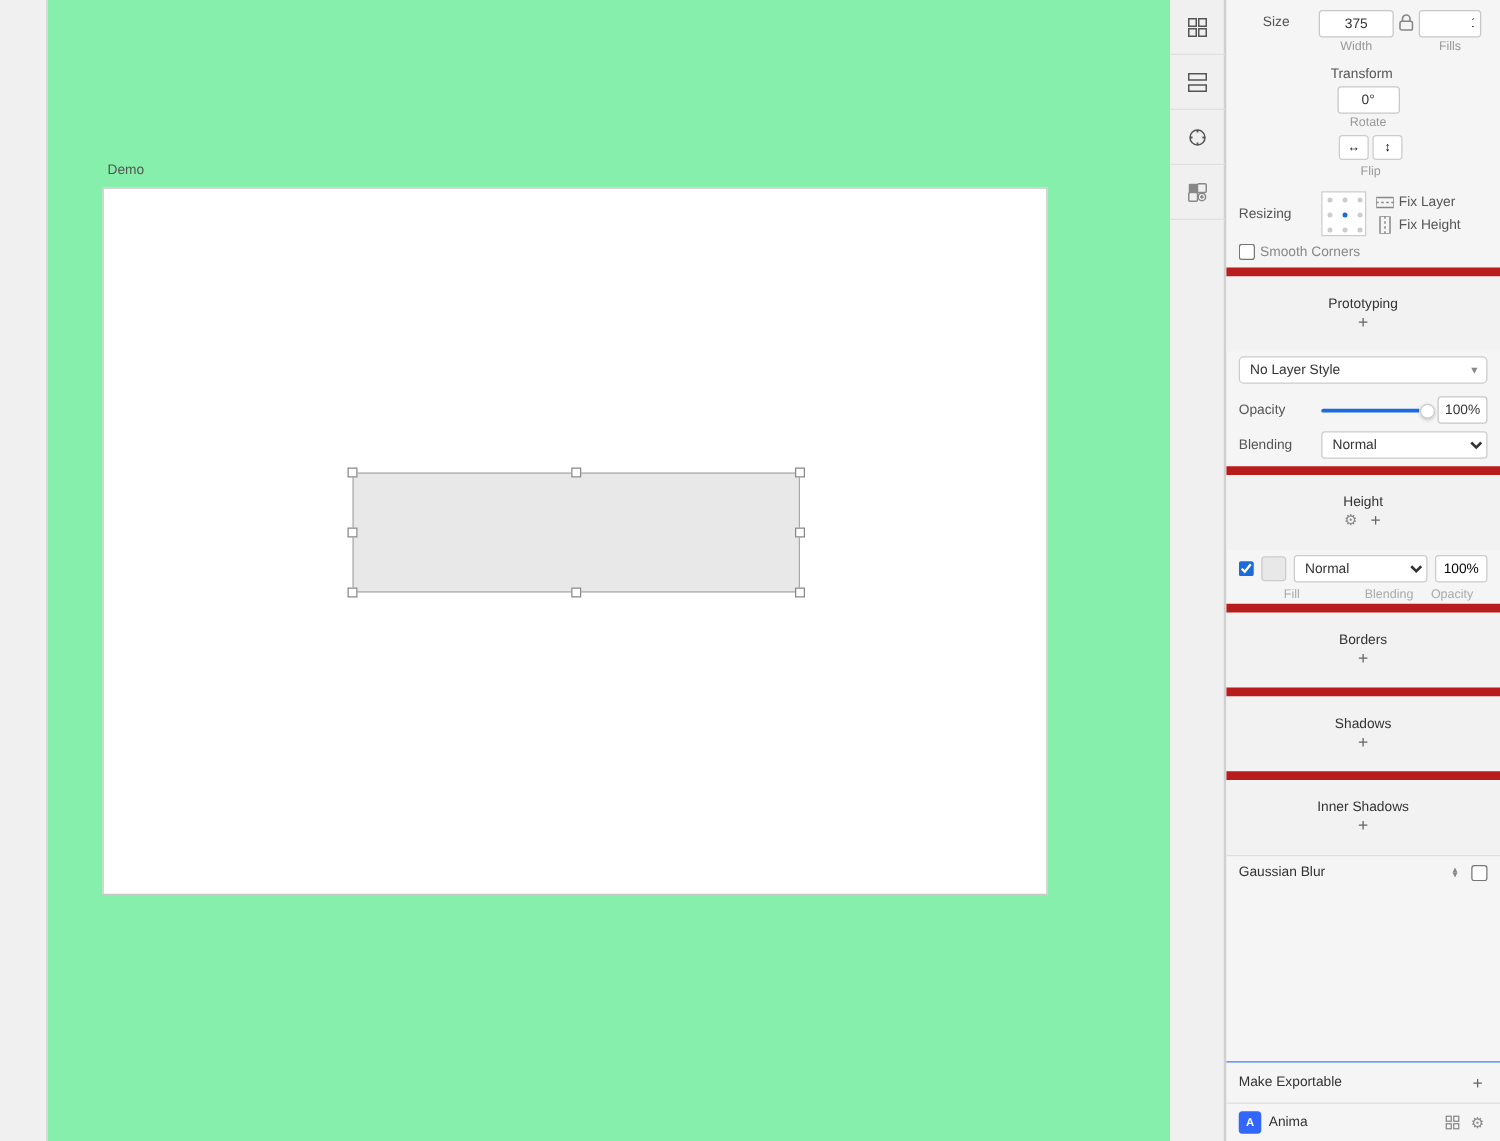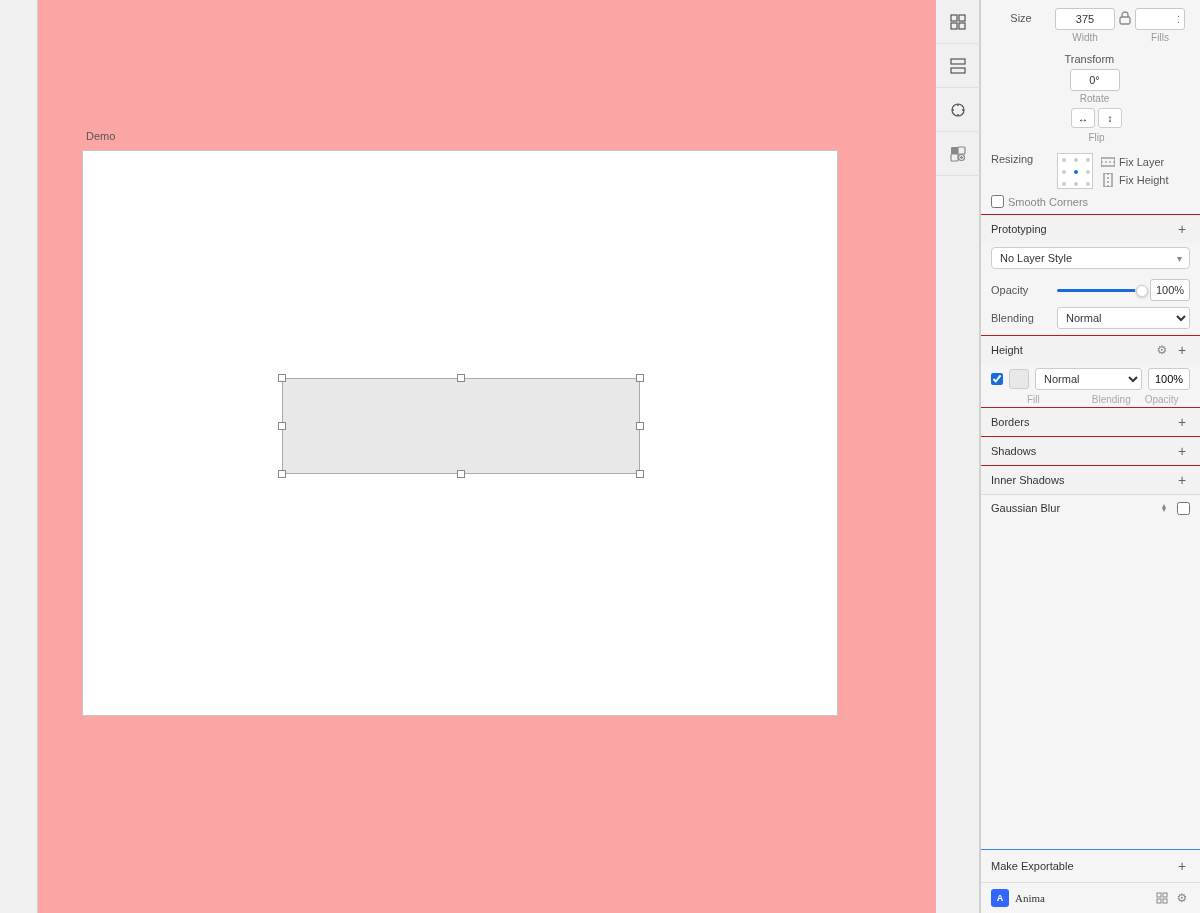--- a/index.html
+++ b/index.html
@@ -9,21 +9,21 @@
       background: #e8e8e8;
       display: flex;
       width: 1200px;
       height: 913px;
       overflow: hidden;
     }
 
     
     .canvas-area {
       flex: 1;
-      background: #fca5a5;
+      background: #86efac;
       position: relative;
       overflow: hidden;
     }
 
     .canvas-label {
       position: absolute;
       top: 130px;
       left: 48px;
       font-size: 11px;
       color: #555;
@@ -126,20 +126,21 @@
       align-items: center;
       gap: 4px;
       padding: 6px 2px 0 10px;
       flex-direction: column;
     }
 
     
     .resizing-section {
       padding: 6px 10px;
       display: flex;
+      align-items: center;
       gap: 6px;
     }
 
     .resizing-grid {
       width: 36px;
       height: 36px;
       border: 1px solid #ccc;
       background: white;
       display: grid;
       grid-template: repeat(3,12px)/repeat(3,12px);
@@ -194,23 +195,24 @@
       padding: 0 10px 6px 10px;
       font-size: 11px;
       color: #888;
     }
 
     
     .section-header {
       display: flex;
       align-items: center;
       justify-content: space-between;
-      padding: 6px 10px;
-      border-top: 1px solid #b91c1c;
+      padding: 16px 10px;
+      border-top: 7px solid #b91c1c;
       background: #f2f2f2;
+      flex-direction: column;
     }
 
     .section-header-label {
       font-size: 11px;
       font-weight: 500;
       color: #333;
     }
 
     .add-btn {
       width: 16px;
@@ -676,21 +678,21 @@
 
       <div style="flex:1; min-height:120px;"></div>
 
       <div class="exportable-row">
         <span style="font-size:11px; color:#333; font-weight:500;">Make Exportable</span>
         <div class="add-btn">+</div>
       </div>
 
       <div class="anima-row">
         <div class="anima-icon">A</div>
-        <span style="font-size:11px; color:#333; flex:1;font-family:Liberation Serif, serif;">Anima</span>
+        <span style="font-size:11px; color:#333; flex:1;">Anima</span>
         <div style="display:flex; gap:4px;">
           <div style="width:16px; height:16px; display:flex; align-items:center; justify-content:center; cursor:pointer; color:#888;">
             <svg width="12" height="12" viewBox="0 0 12 12" fill="none">
                 <rect x="1" y="1" width="4" height="4" stroke="#888" stroke-width="1"></rect>
                 <rect x="7" y="1" width="4" height="4" stroke="#888" stroke-width="1"></rect>
                 <rect x="1" y="7" width="4" height="4" stroke="#888" stroke-width="1"></rect>
                 <rect x="7" y="7" width="4" height="4" stroke="#888" stroke-width="1"></rect>
               </svg>
           </div>
           <div style="width:16px; height:16px; display:flex; align-items:center; justify-content:center; cursor:pointer; color:#888;">⚙</div>

